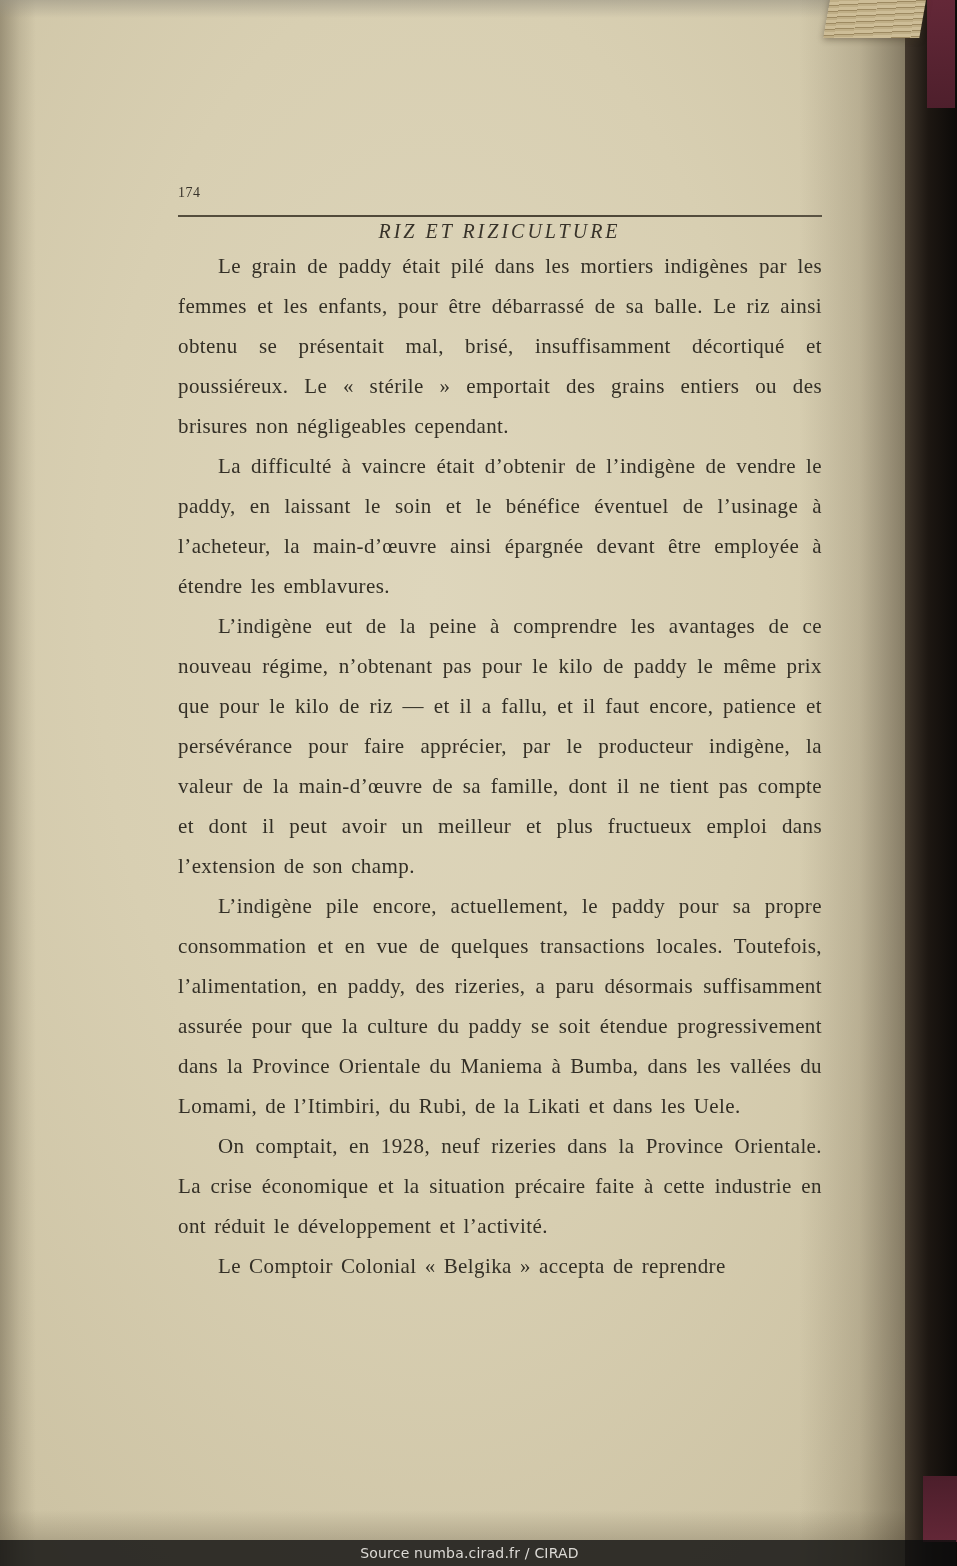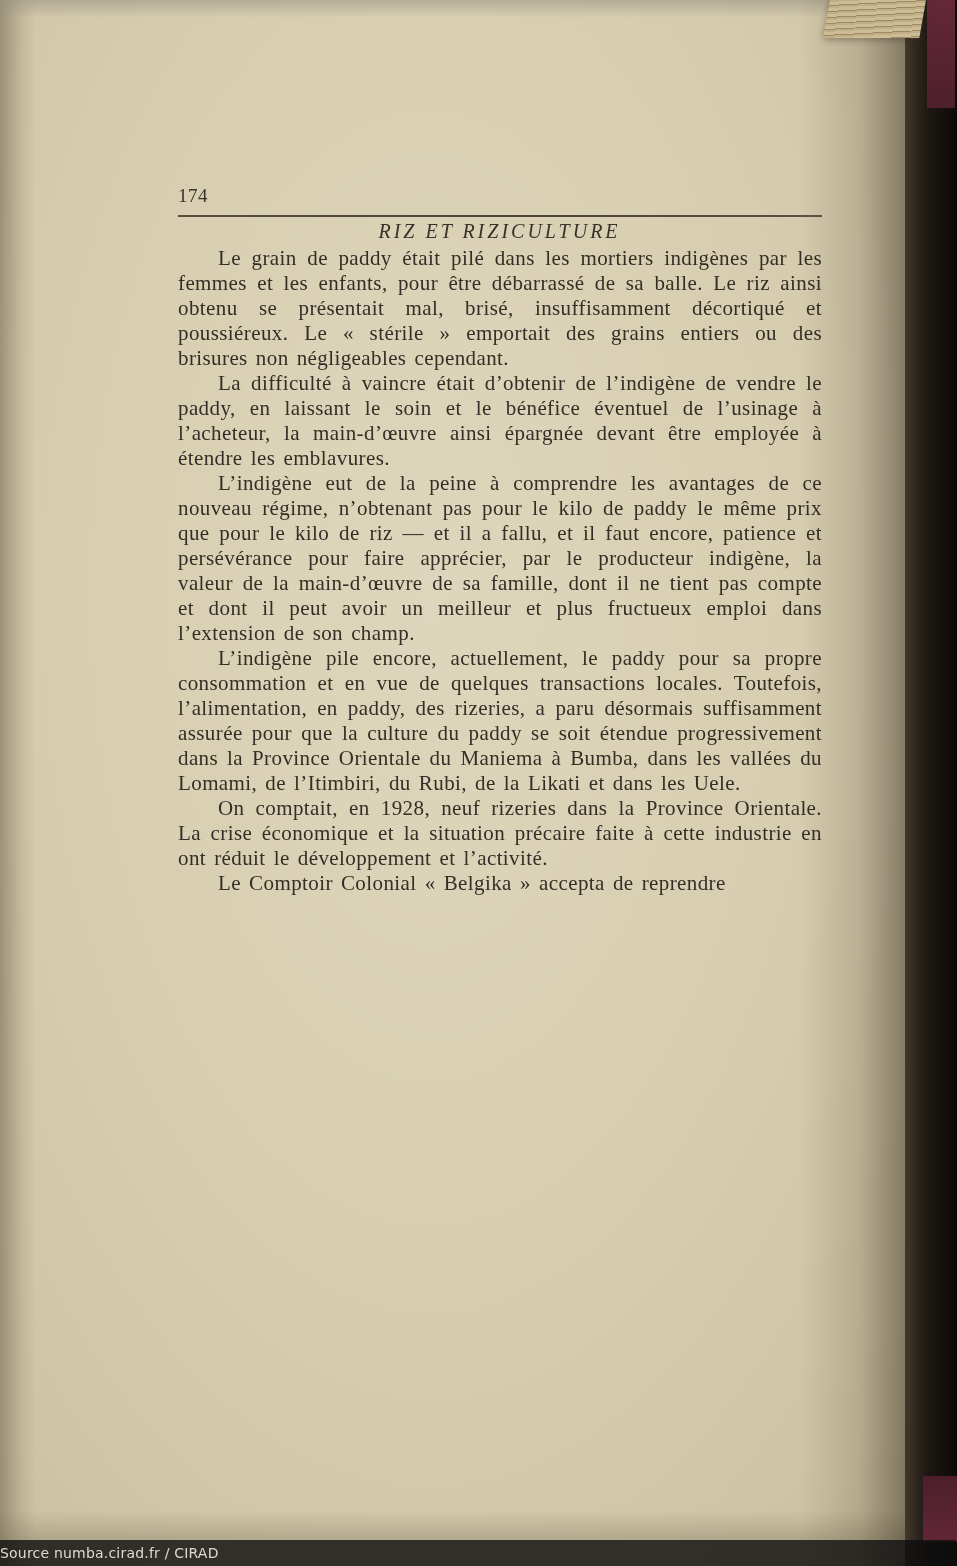--- a/index.html
+++ b/index.html
@@ -44,45 +44,45 @@
   .page-stack-top {
     position: absolute; top: -4px; right: 34px; width: 96px; height: 42px;
     background: repeating-linear-gradient(177deg, #cdbd97 0 3px, #9d8a62 3px 4px, #bfae86 4px 6px);
     transform: skewX(-10deg);
     box-shadow: 0 2px 6px rgba(60,48,30,0.4);
   }
 
   
   .pagenum {
     position: absolute; left: 178px; top: 185px;
-    font-size: 19px; color: #38332a; letter-spacing: 0.5px; text-align: right;
+    font-size: 14px; color: #38332a; letter-spacing: 0.5px; text-align: right;
   }
   .running-title {
     position: absolute; left: 178px; top: 183px; width: 643px;
     text-align: center; font-style: italic; font-size: 20px;
     letter-spacing: 3px; color: #38332a; margin-top: 37px;
   }
   .header-rule {
     position: absolute; left: 178px; top: 215px; width: 644px; height: 2px;
     background: linear-gradient(to right, #554e3d, #4c4536 60%, #5a5343);
   }
 
   
   .body-text {
     position: absolute; left: 178px; top: 246px; width: 644px;
-    font-size: 21px; line-height: 25px; color: #332f26;
+    font-size: 21px; line-height: 40px; color: #332f26;
     text-align: justify; letter-spacing: 0.4px; word-spacing: 2.5px;
   }
   .body-text p { margin: 0; text-indent: 40px; }
 
   
   .caption-bar {
     position: absolute; left: 0; right: 1px; bottom: 0; height: 26px;
     background: rgba(14,14,14,0.82);
-    display: flex; align-items: center; justify-content: flex-start;
+    display: flex; align-items: center; justify-content: center;
     padding-right: 17px; box-sizing: border-box;
   }
   .caption-bar span {
     color: #dddbd6; font-family: "DejaVu Sans", "Liberation Sans", sans-serif;
     font-size: 14px; letter-spacing: 0.2px;
   }
 </style>
 </head>
 <body>
 

